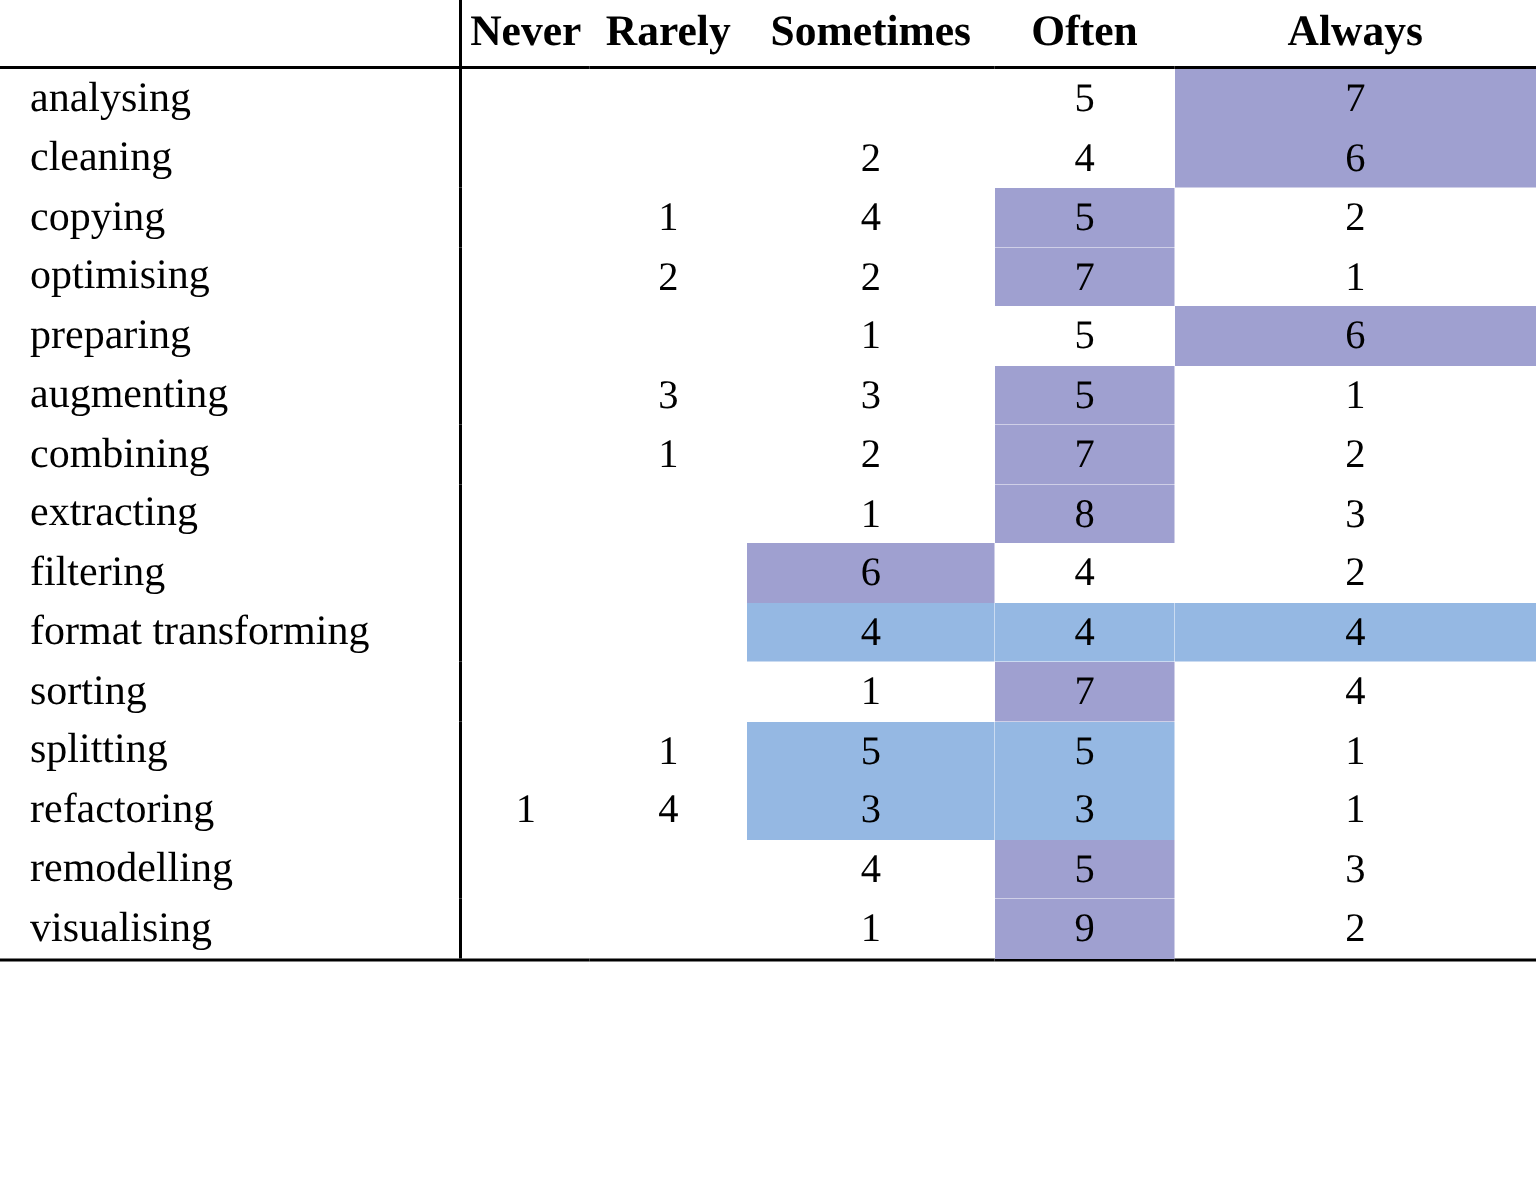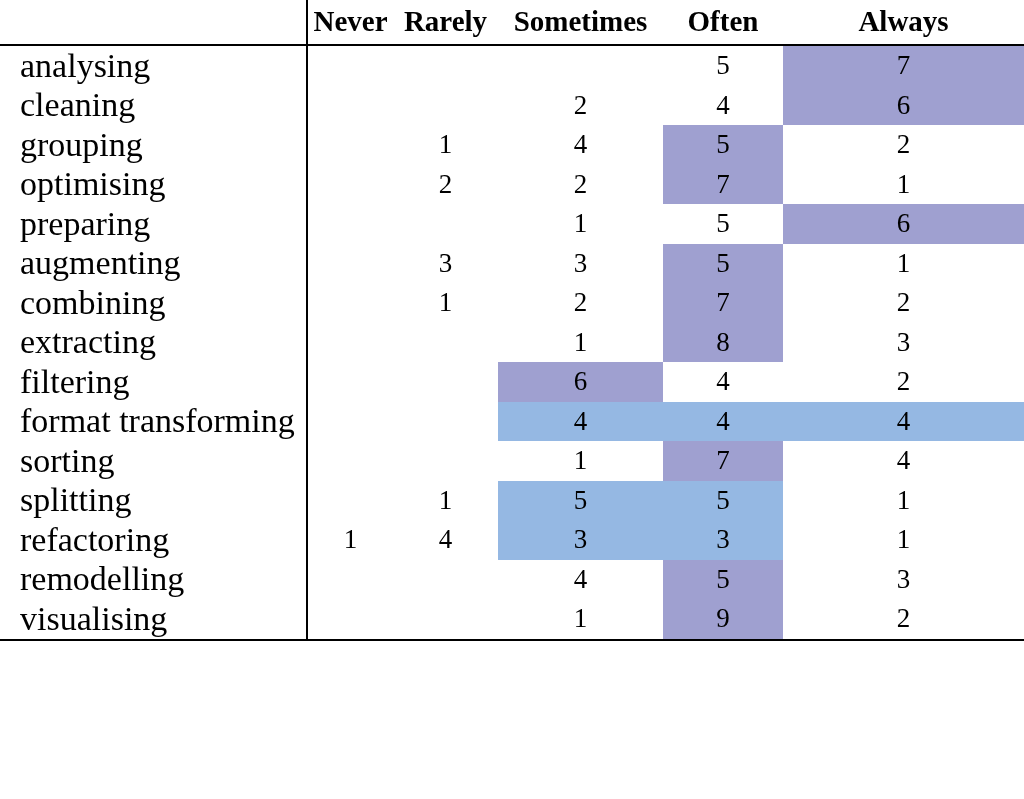--- a/index.html
+++ b/index.html
@@ -49,21 +49,21 @@
     line-height:1;
     height:39.5px;
     padding:0;
     text-align:center;
     vertical-align:middle;
     position:relative;
   }
   tbody td.lbl{
     text-align:left;
     padding-left:20px;
-    font-size:34px;
+    font-size:28px;
     white-space:nowrap;
     margin-left:24px;
   }
   tbody td.c-never{
     border-left:2px solid #000;
   }
   tbody tr:last-child td{
     border-bottom:2.5px solid #000;
   }
   
@@ -107,21 +107,21 @@
         </tr>
         <tr>
           <td class="lbl">cleaning</td>
           <td class="c-never"><span class="v"></span></td>
           <td class="c-rarely"><span class="v"></span></td>
           <td class="c-sometimes"><span class="v">2</span></td>
           <td class="c-often"><span class="v">4</span></td>
           <td class="c-always hl-purple"><span class="v">6</span></td>
         </tr>
         <tr>
-          <td class="lbl">grouping</td>
+          <td class="lbl">copying</td>
           <td class="c-never"><span class="v"></span></td>
           <td class="c-rarely"><span class="v">1</span></td>
           <td class="c-sometimes"><span class="v">4</span></td>
           <td class="c-often hl-purple"><span class="v">5</span></td>
           <td class="c-always"><span class="v">2</span></td>
         </tr>
         <tr>
           <td class="lbl">optimising</td>
           <td class="c-never"><span class="v"></span></td>
           <td class="c-rarely"><span class="v">2</span></td>

